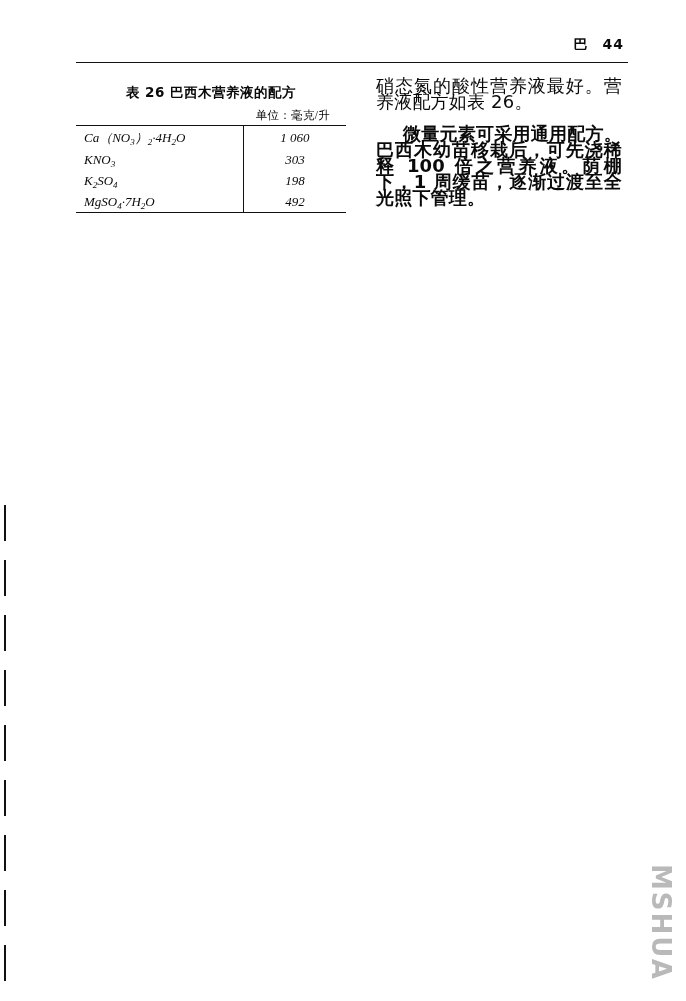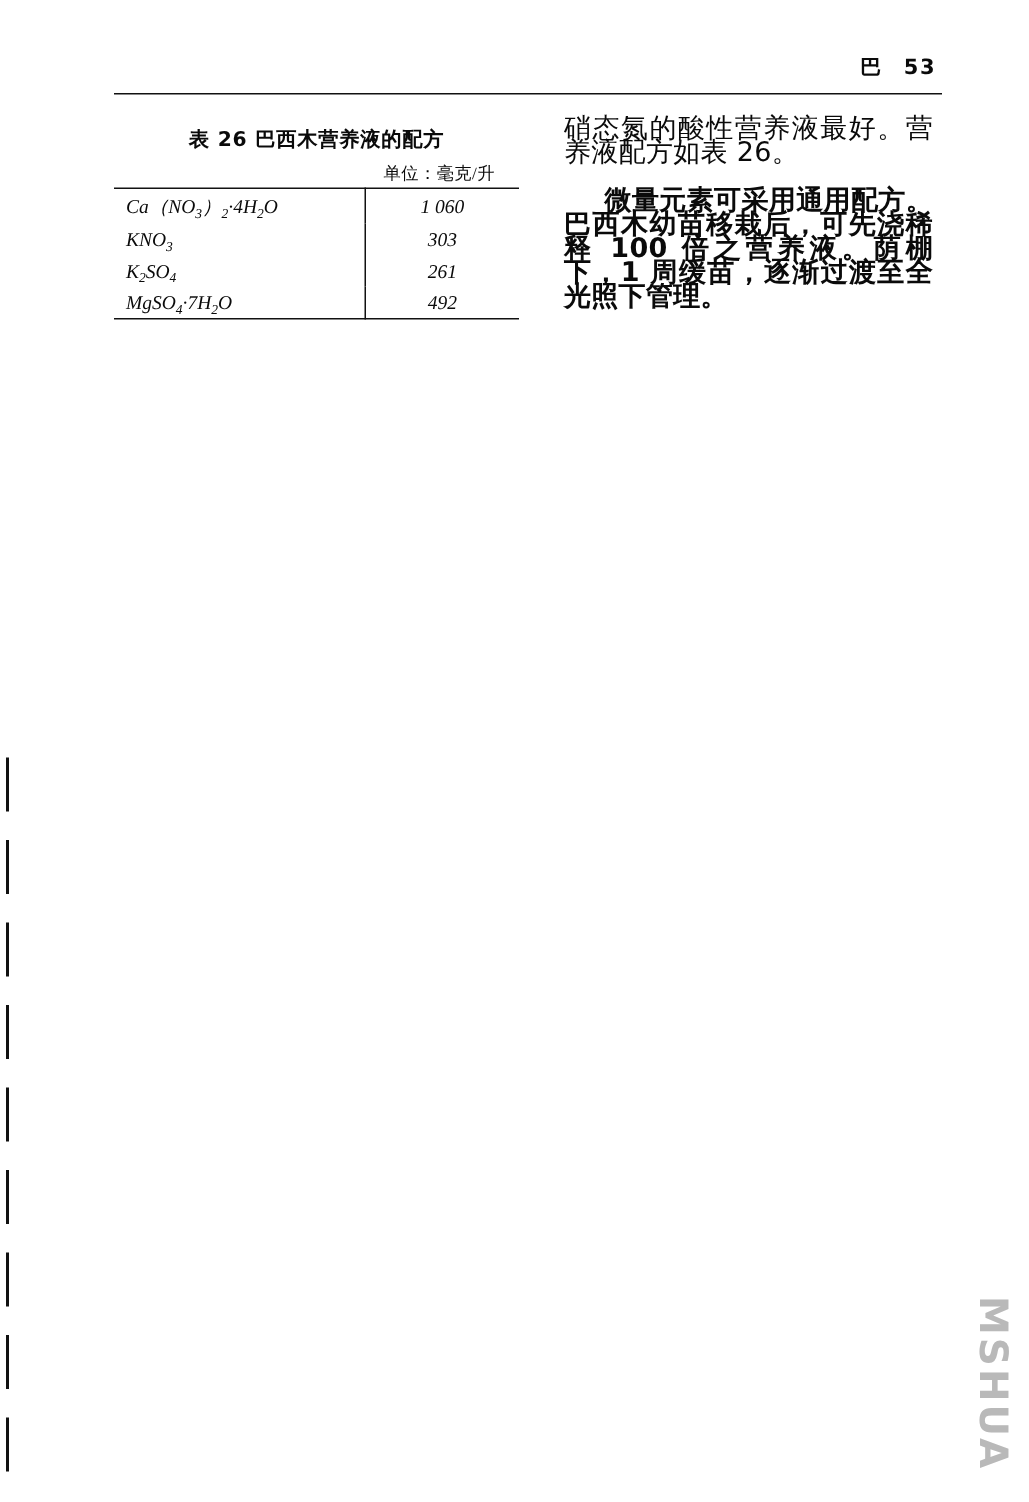--- a/index.html
+++ b/index.html
@@ -135,42 +135,42 @@
     letter-spacing: 2px;
     writing-mode: vertical-rl;
     text-orientation: mixed;
   }
 </style>
 </head>
 <body>
 
 <div id="page-header">
   <span>巴</span>
-  <span>53</span>
+  <span>44</span>
 </div>
 <div id="header-rule"></div>
 
 <div id="content">
 
   <div id="col-left">
     <div class="table-title">表 26   巴西木营养液的配方</div>
     <div class="table-unit">单位：毫克/升</div>
     <table class="formula">
       <tbody>
           <tr class="rule-top">
             <td class="name">Ca（NO<sub>3</sub>）<sub>2</sub>·4H<sub>2</sub>O</td>
             <td class="val">1 060</td>
           </tr>
           <tr>
             <td class="name">KNO<sub>3</sub></td>
             <td class="val">303</td>
           </tr>
           <tr>
             <td class="name">K<sub>2</sub>SO<sub>4</sub></td>
-            <td class="val">261</td>
+            <td class="val">198</td>
           </tr>
           <tr class="rule-bottom">
             <td class="name">MgSO<sub>4</sub>·7H<sub>2</sub>O</td>
             <td class="val">492</td>
           </tr>
         </tbody>
     </table>
   </div>
 
   <div id="col-right">

